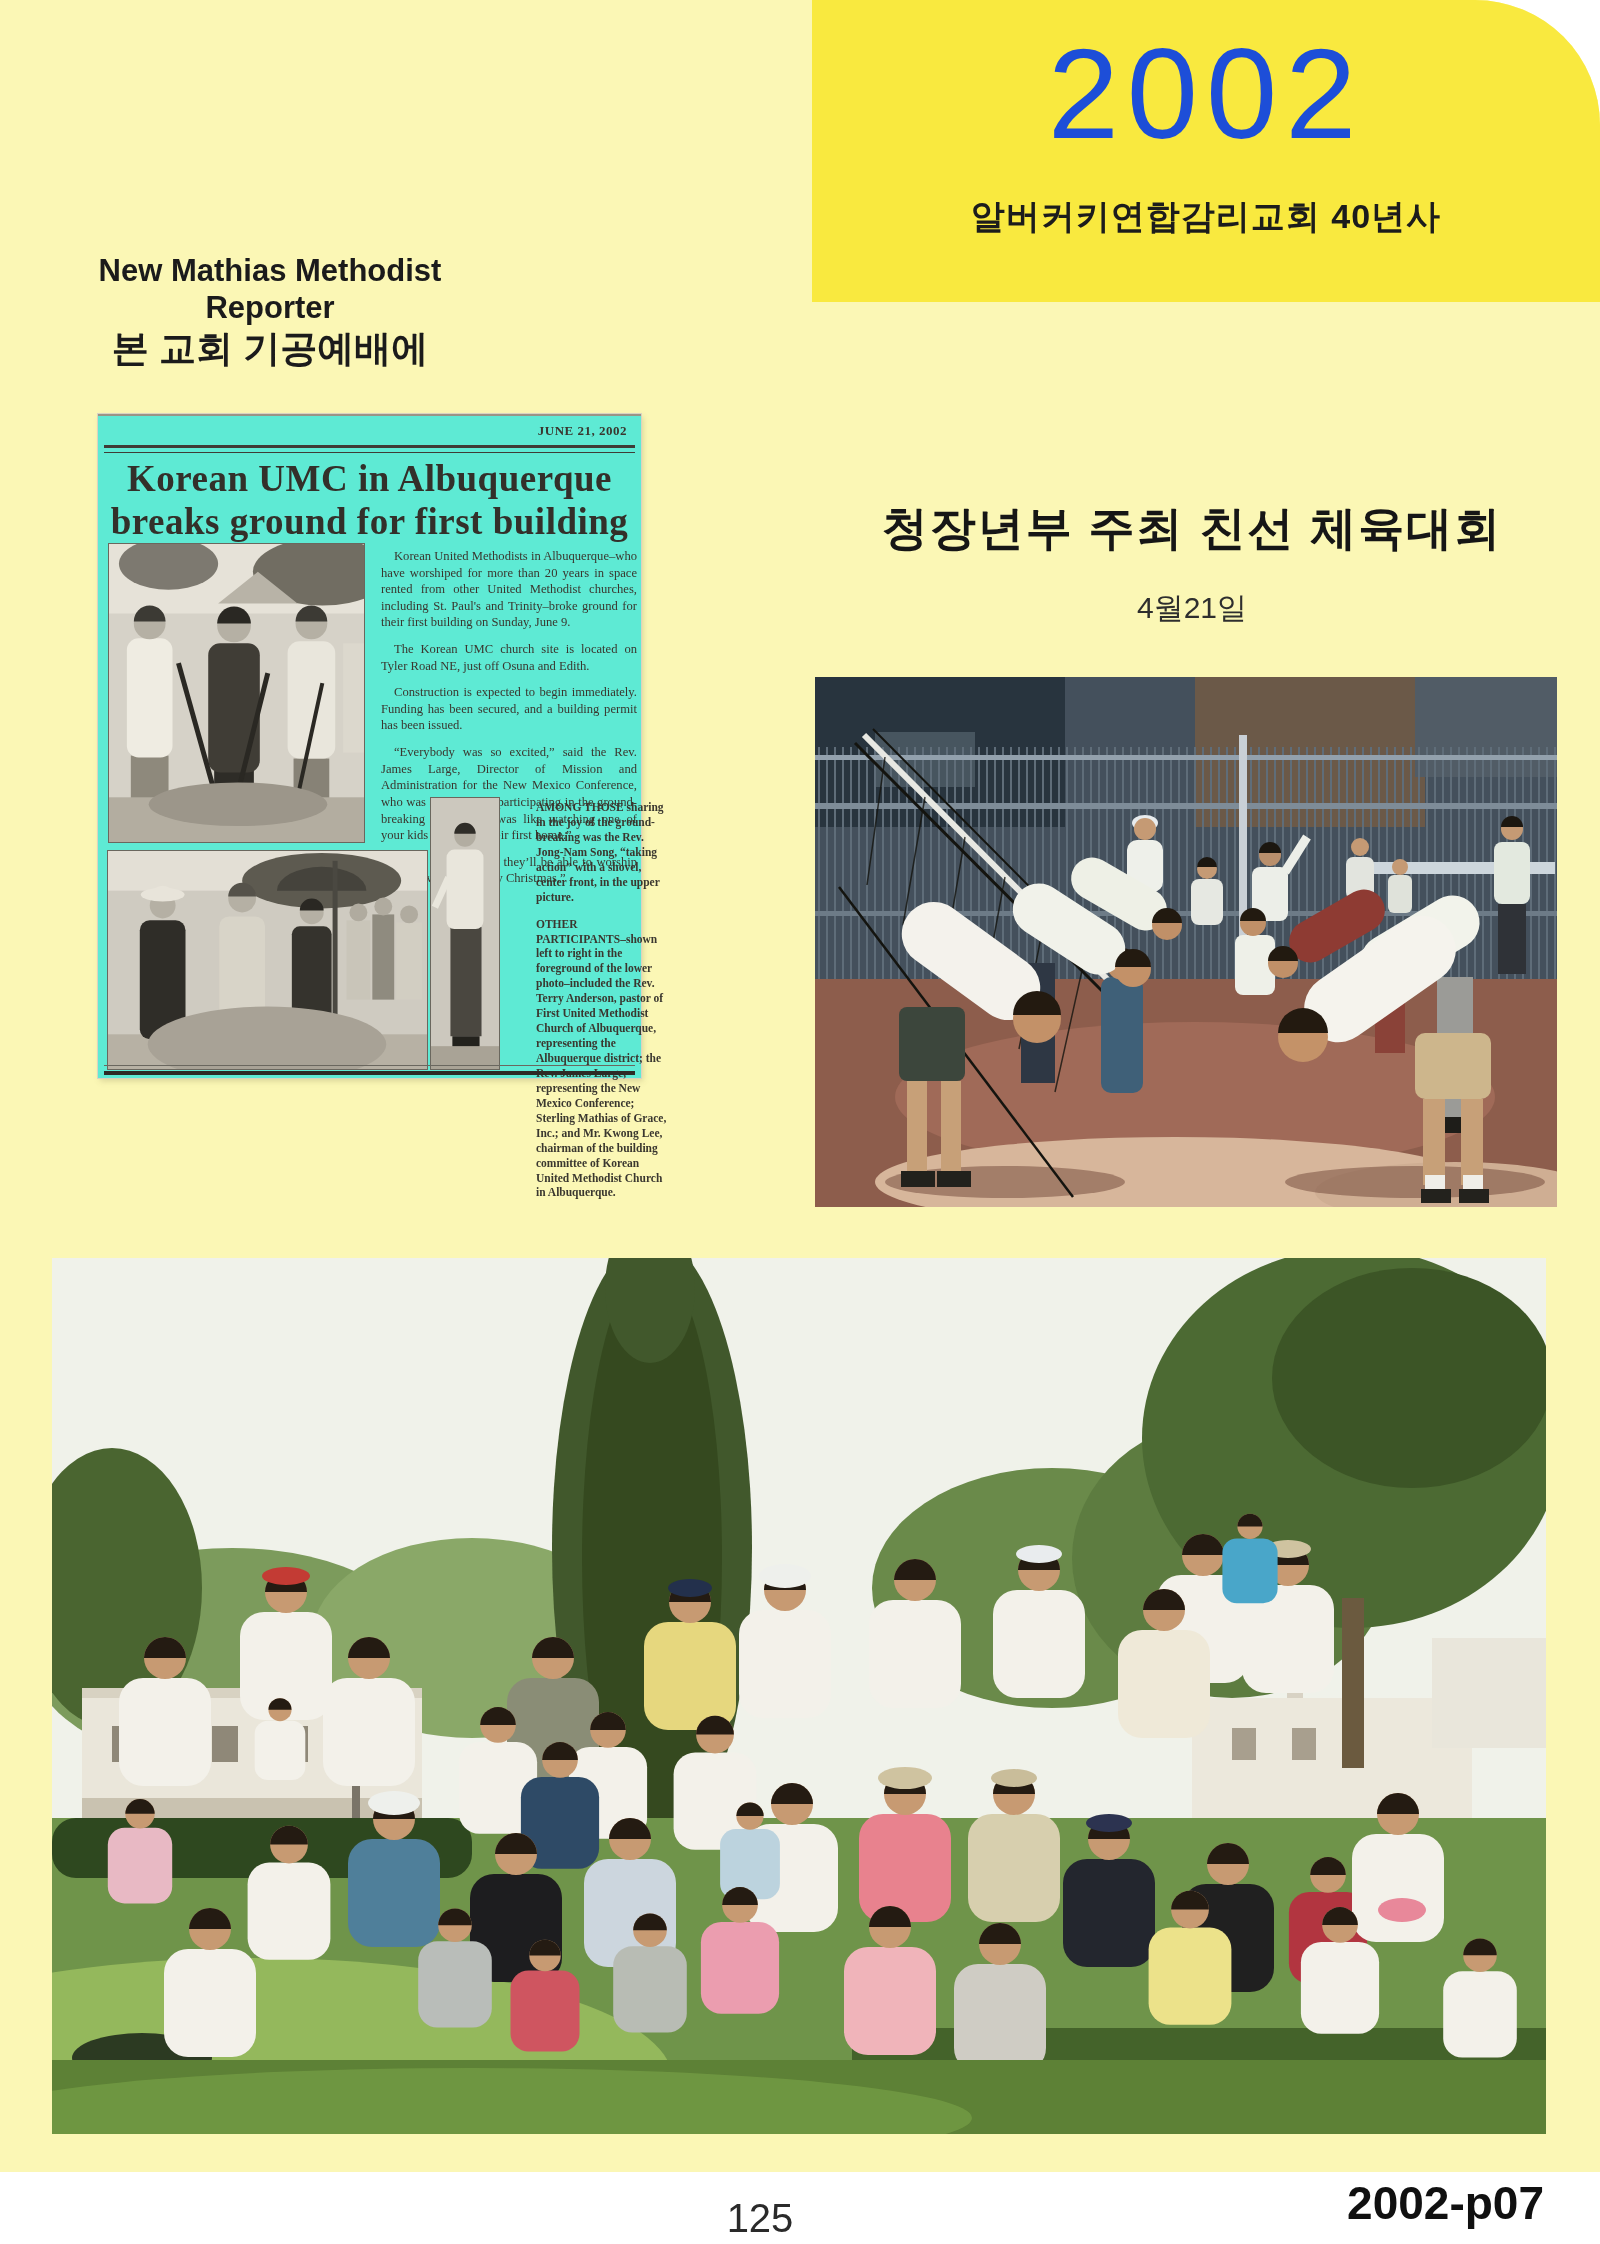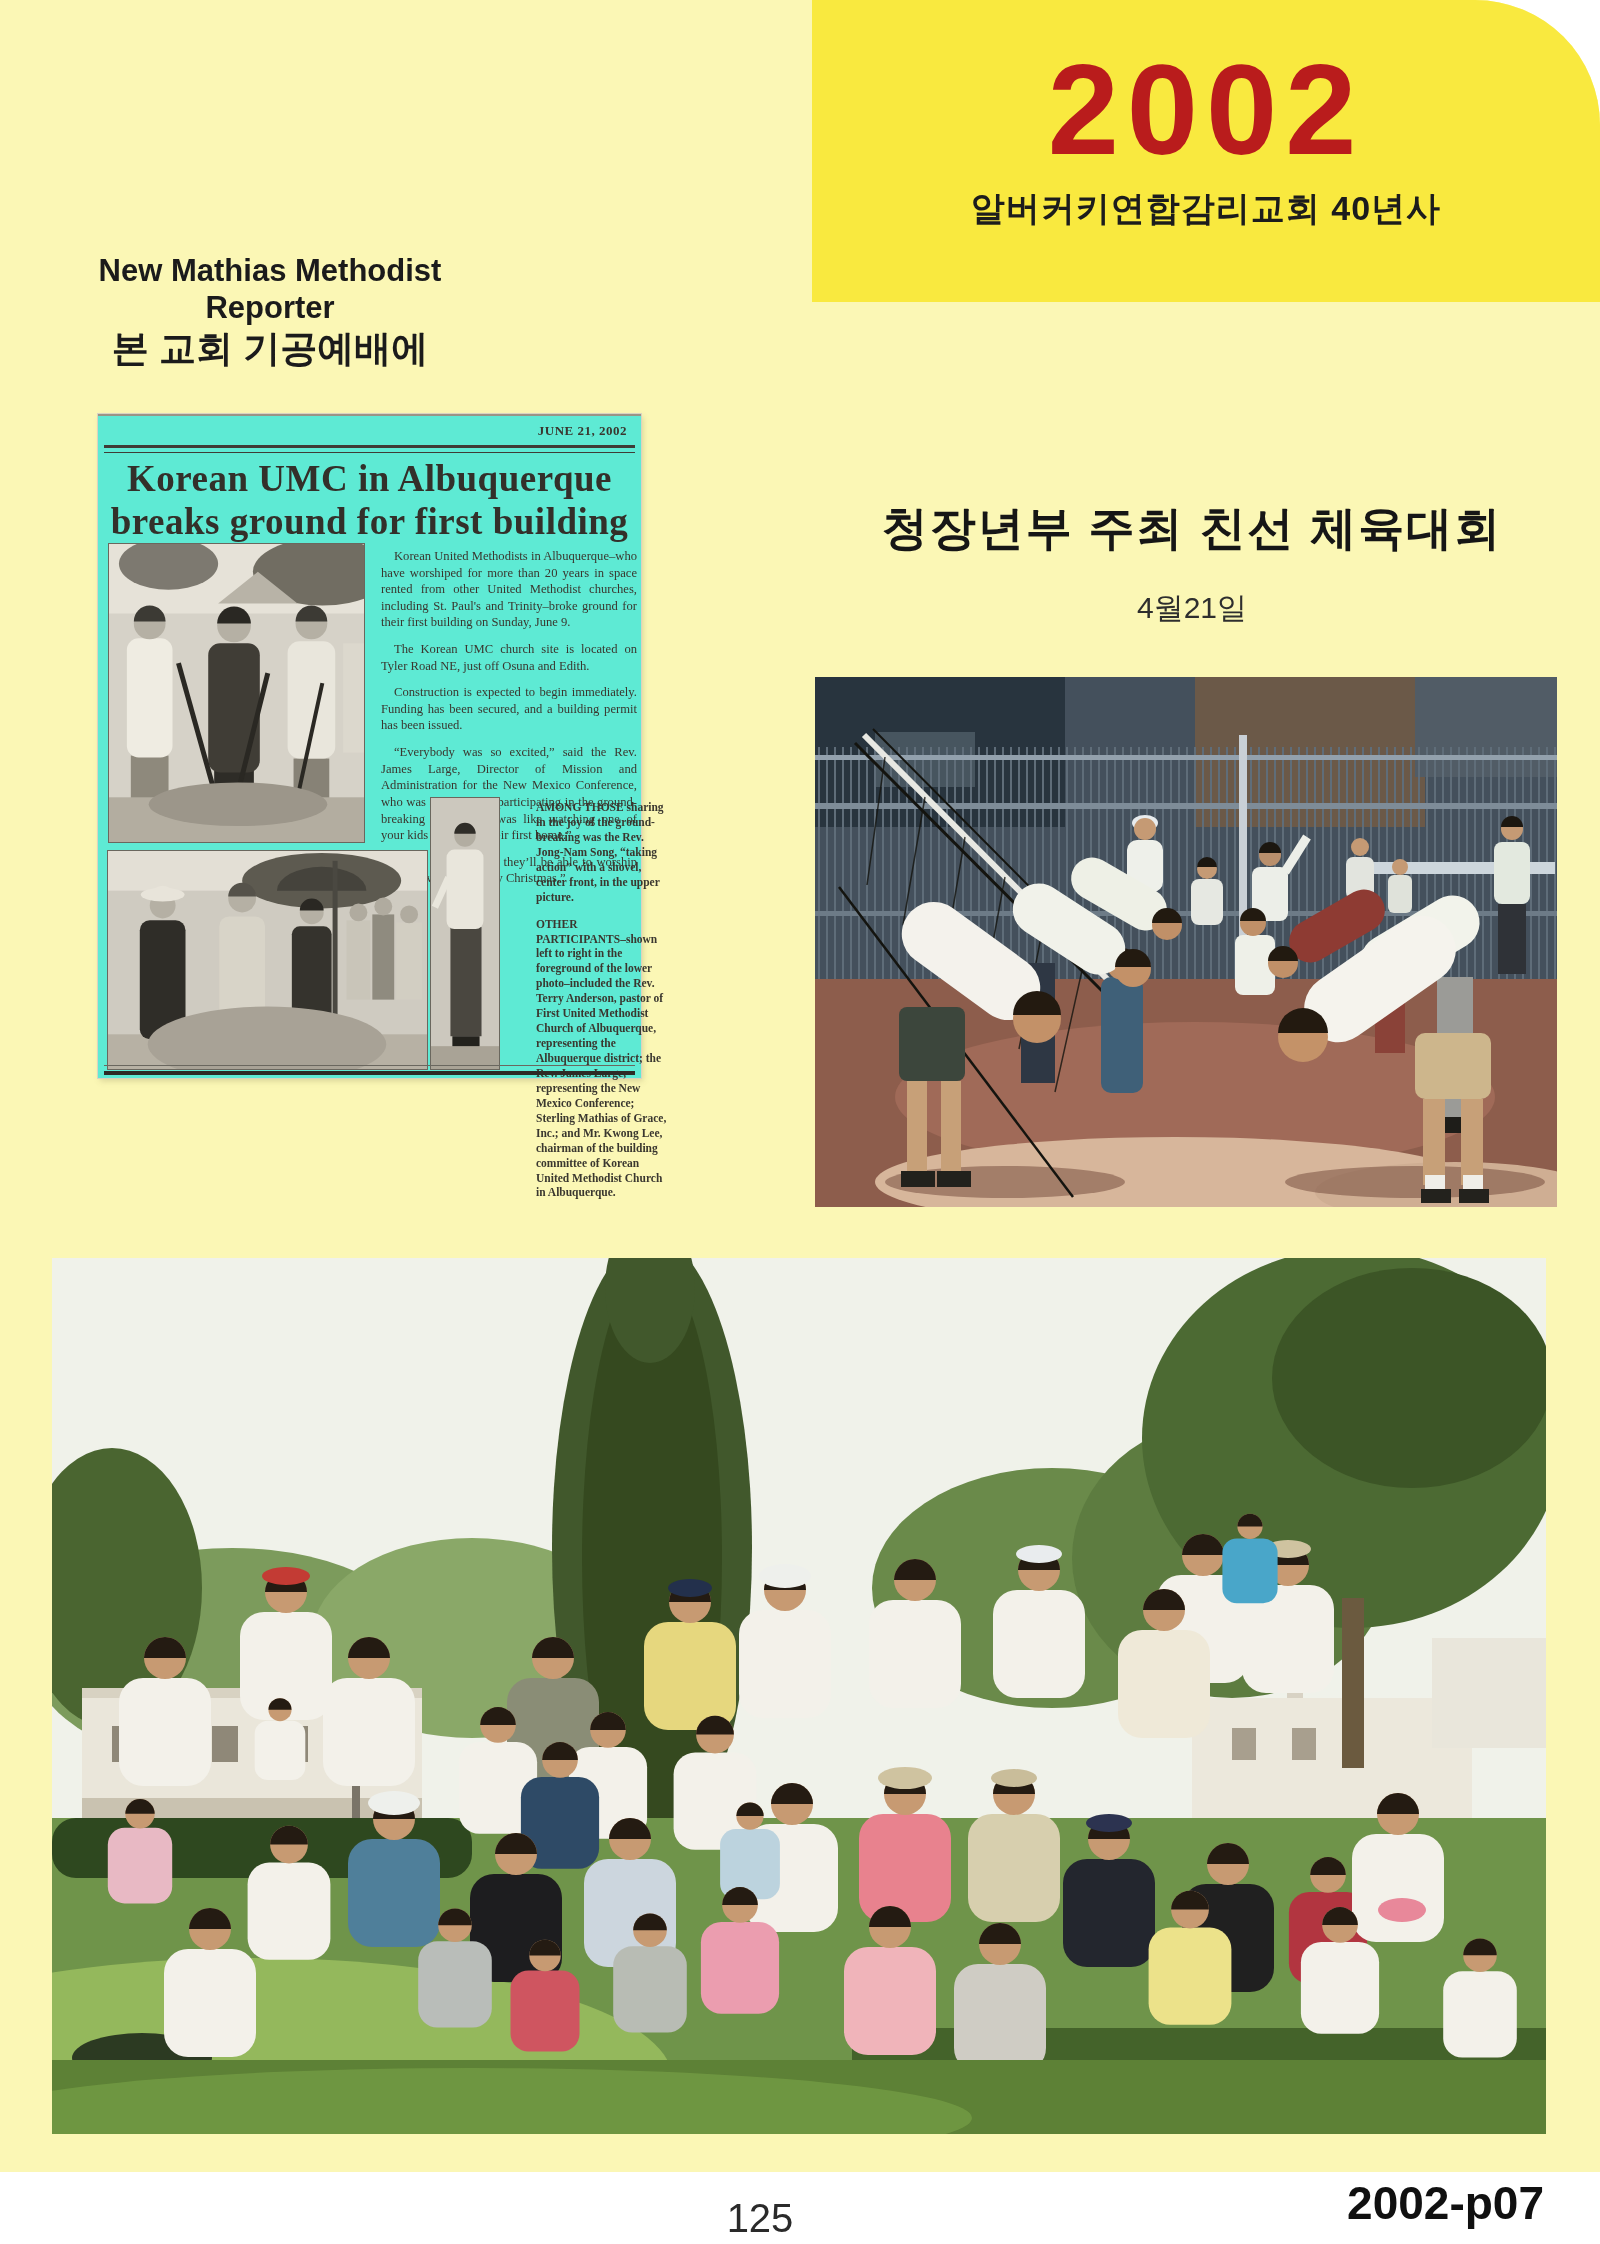--- a/index.html
+++ b/index.html
@@ -10,25 +10,25 @@
   .page{
     position:absolute;left:0;top:0;width:1600px;height:2172px;
     background:#fbf7b5;border-top-right-radius:125px;
   }
   
   .year-box{
     position:absolute;left:812px;top:0;width:788px;height:302px;
     background:#f9e93f;border-top-right-radius:125px;text-align:center;
   }
   .year-text{
-    font-size:128px;font-weight:bold;letter-spacing:8px;color:#b91c1c;
-    line-height:1;margin-top:46px;
+    font-size:128px;font-weight:normal;letter-spacing:8px;color:#1d4ed8;
+    line-height:1;margin-top:30px;
   }
   .year-sub{
-    font-size:34px;font-weight:bold;color:#1c1c1c;margin-top:12px;letter-spacing:1px;
+    font-size:34px;font-weight:bold;color:#1c1c1c;margin-top:36px;letter-spacing:1px;
   }
   
   .reporter-header{
     position:absolute;left:30px;top:252px;width:480px;text-align:center;
     color:#1b1b1b;font-weight:bold;
   }
   .rh-en{font-size:31px;line-height:1.2;}
   .rh-ko{font-size:37px;line-height:1.24;}
   
   .clipping{

